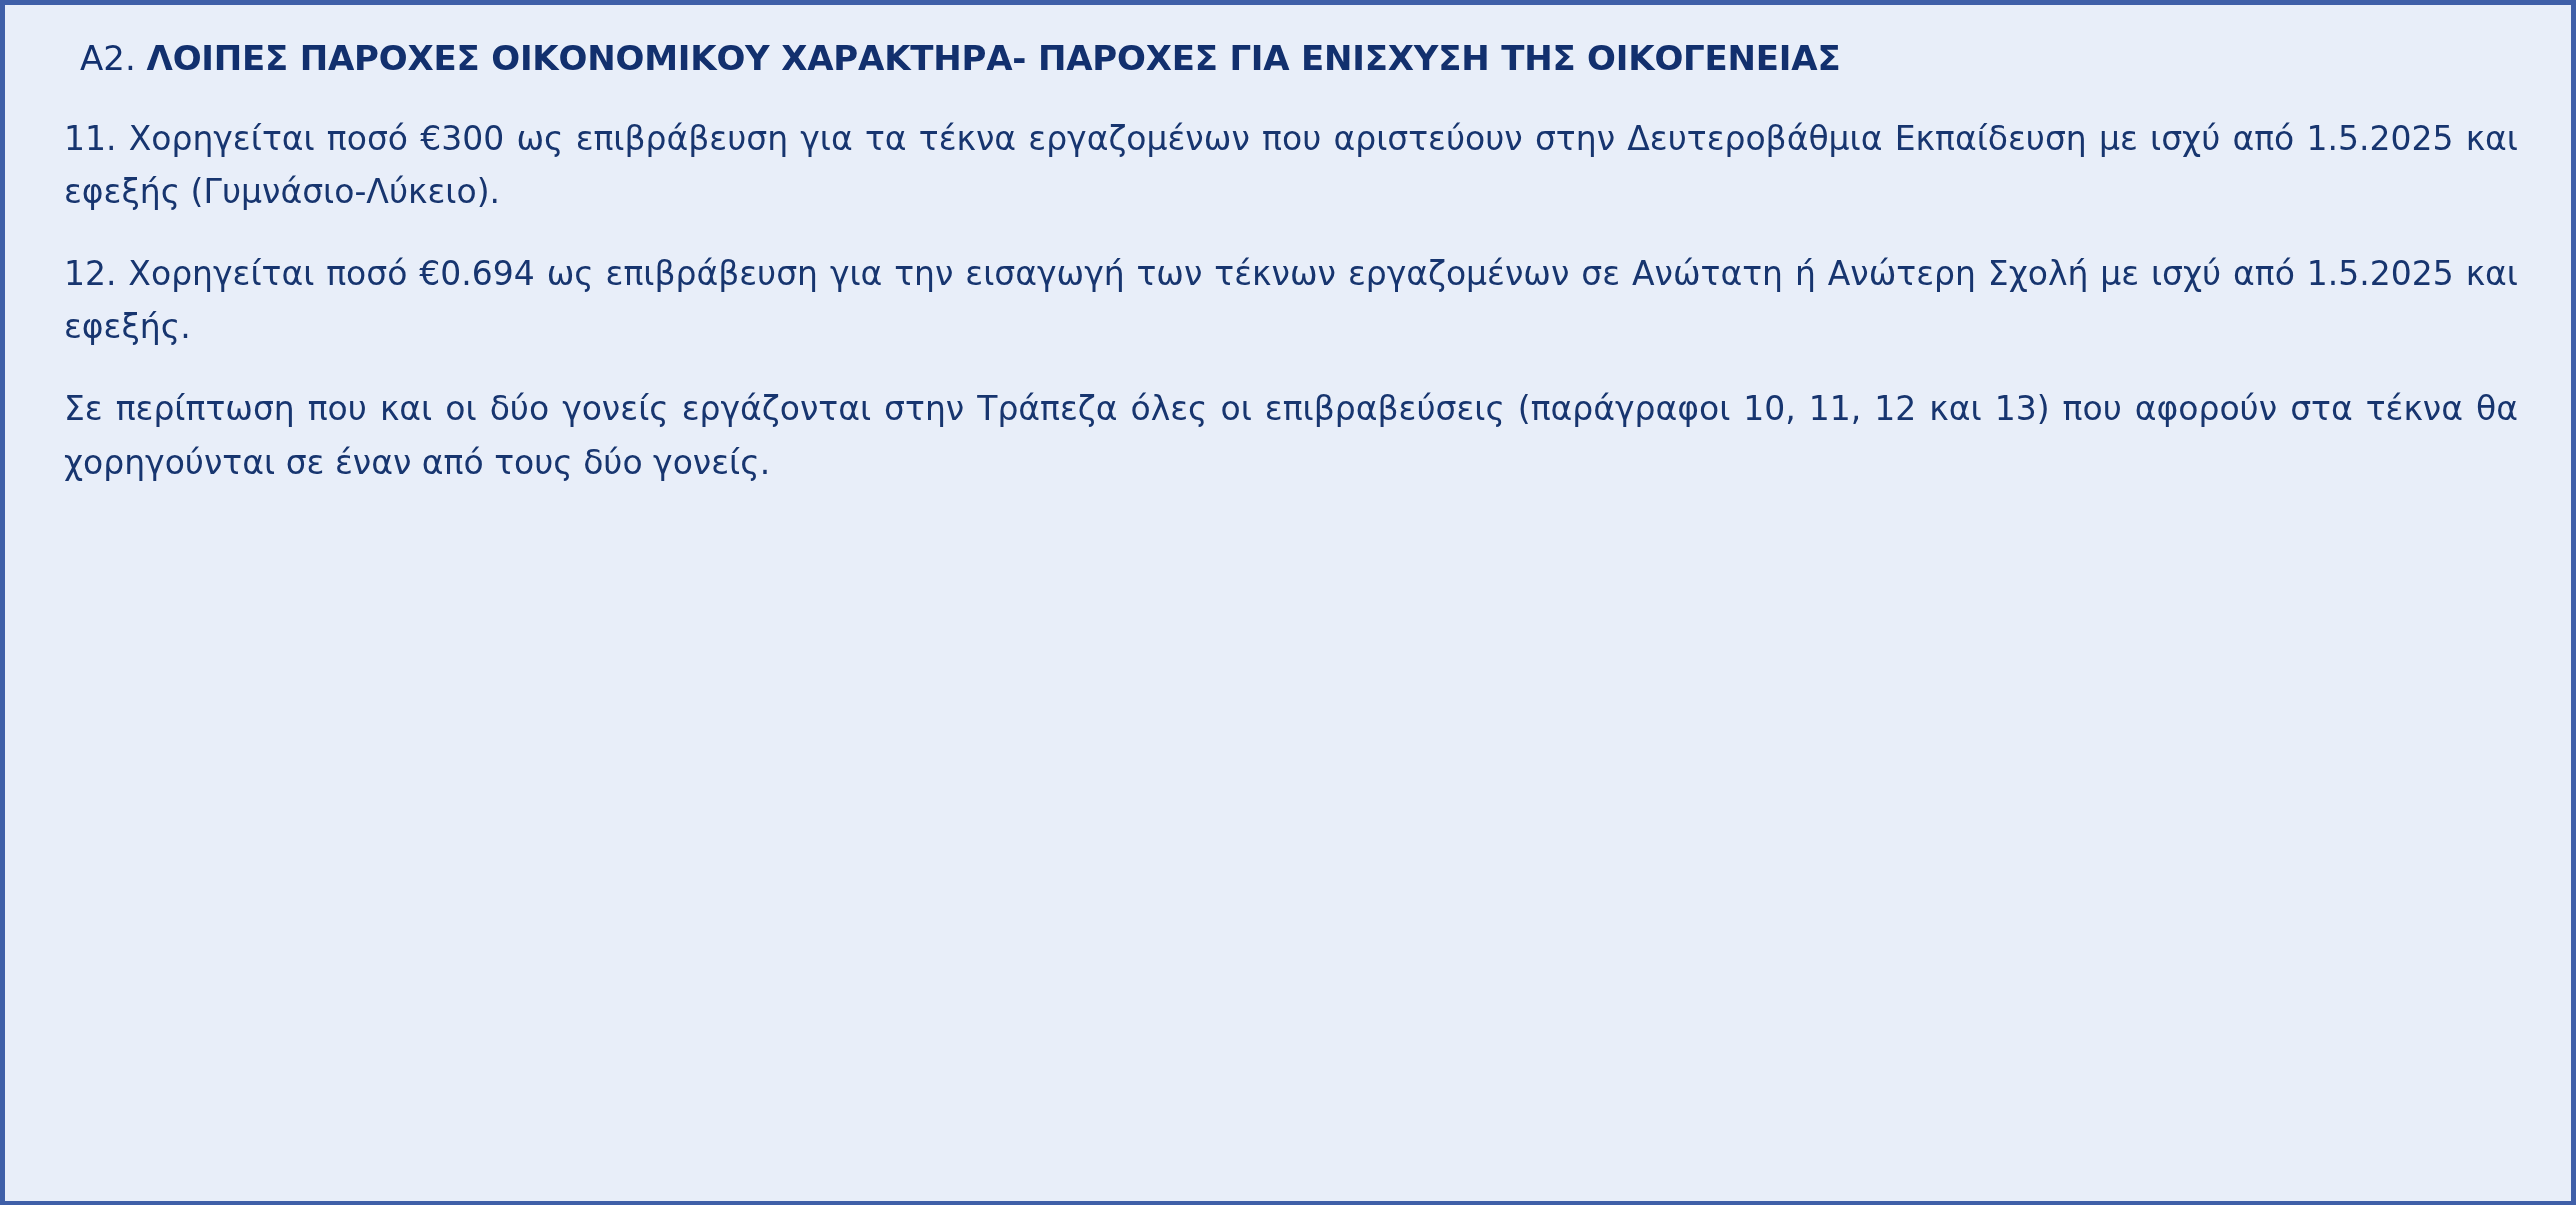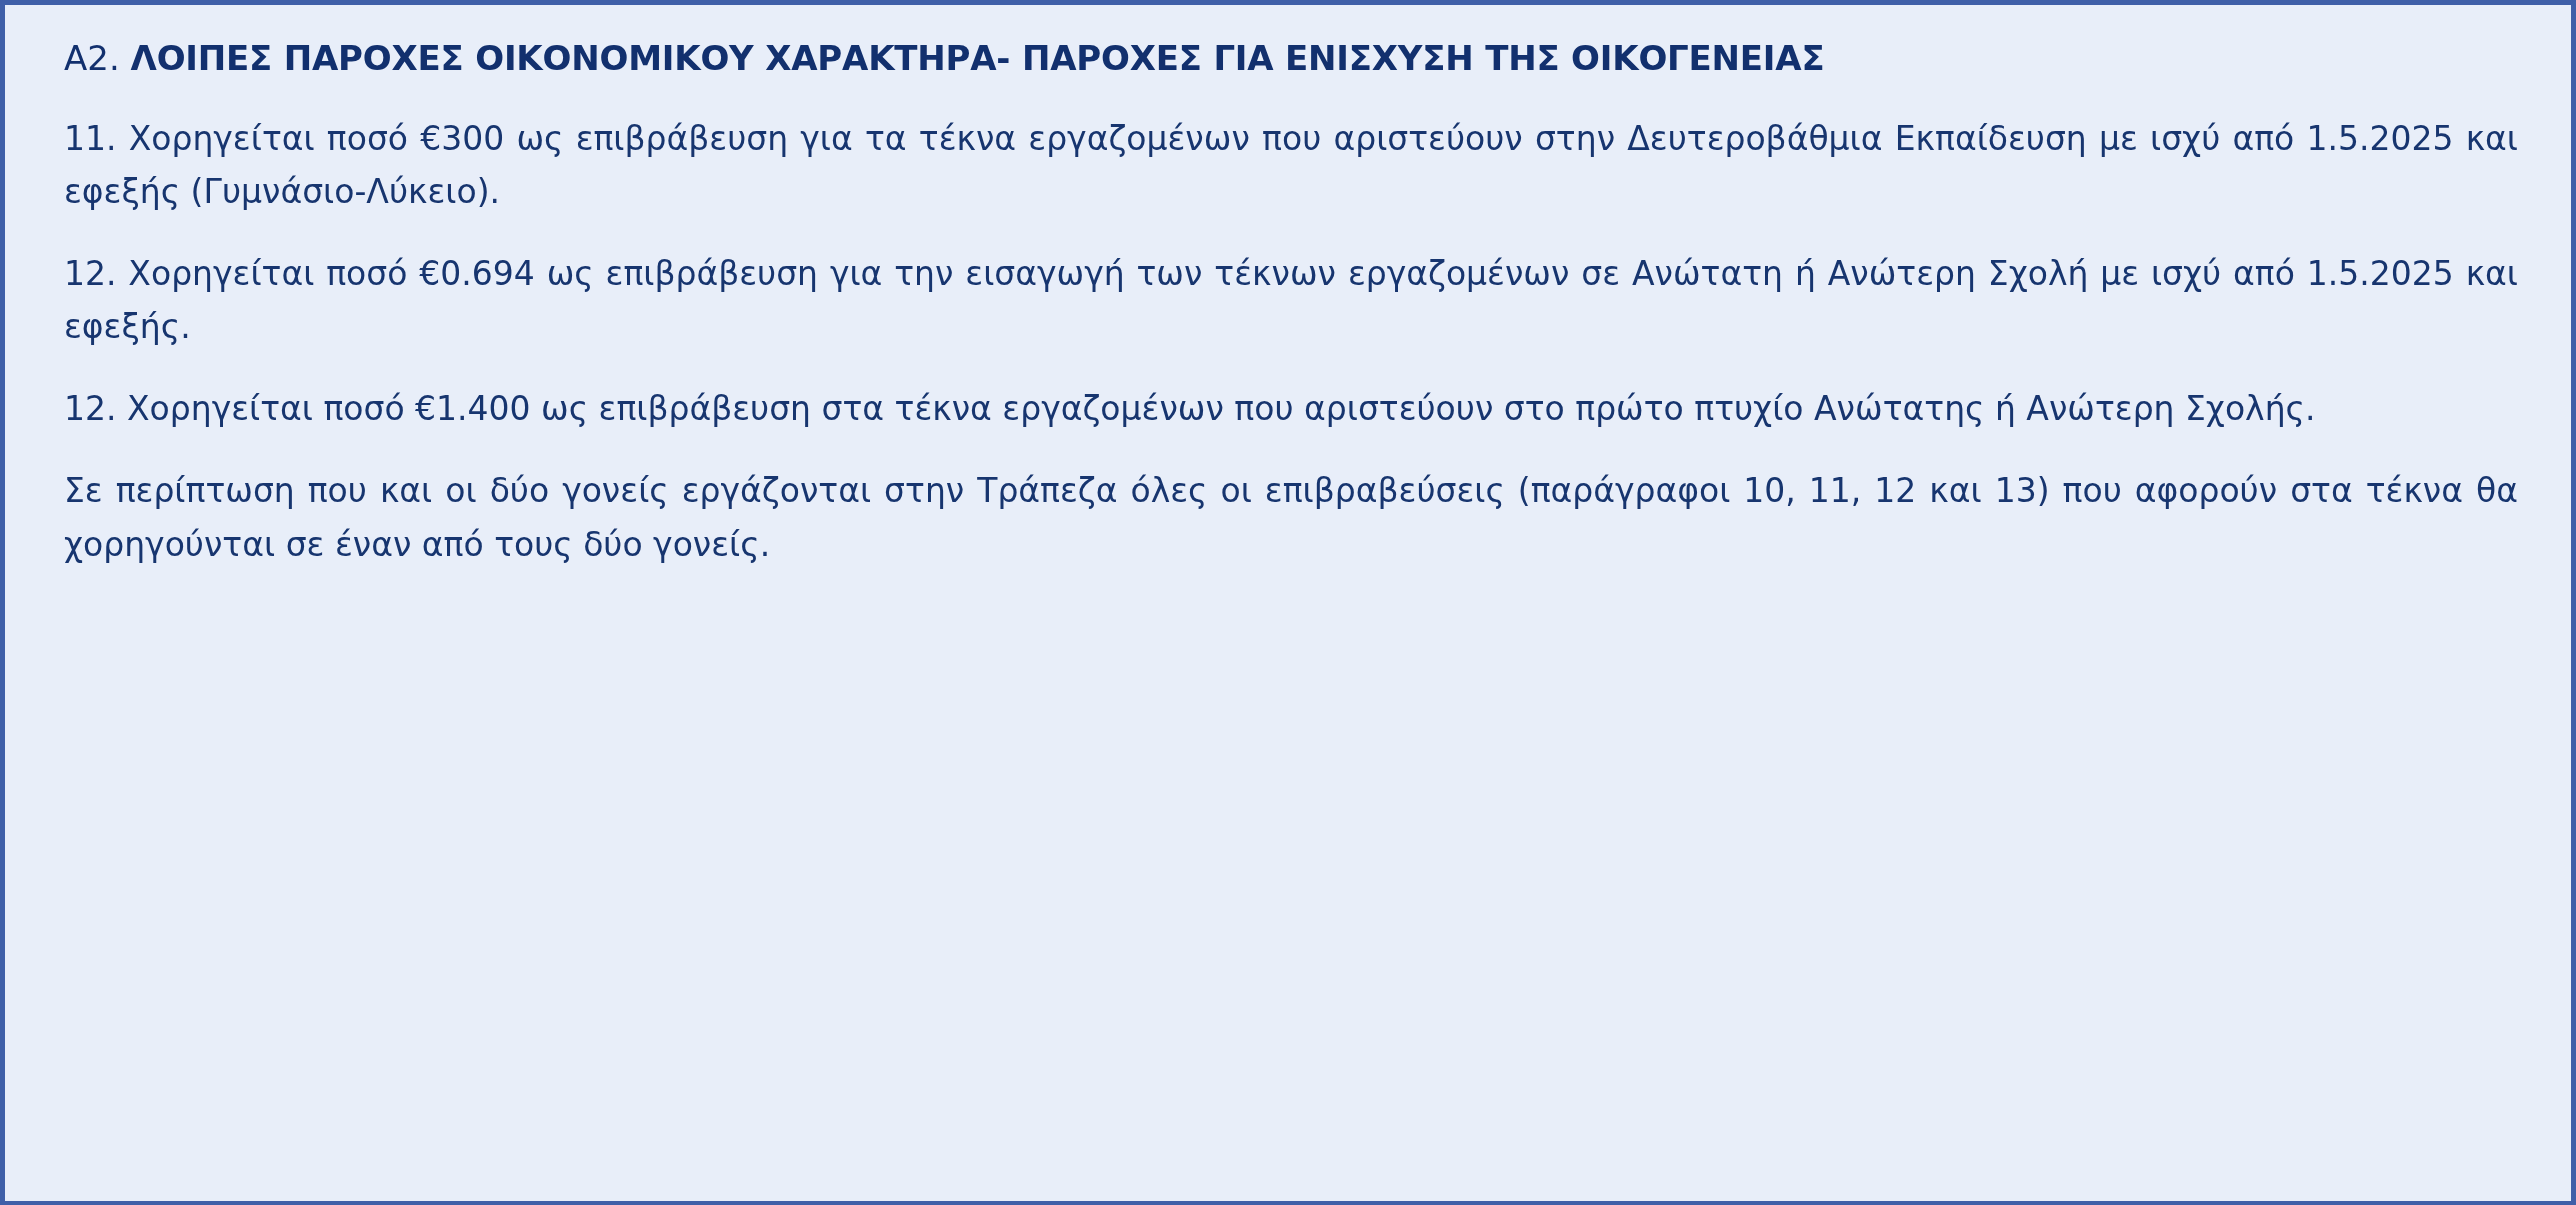--- a/index.html
+++ b/index.html
@@ -24,21 +24,21 @@
     overflow: hidden;
   }
   .doc-inner {
     box-sizing: border-box;
     padding: 32px 53px 19px 59px;
   }
   .heading {
     color: #12306e;
     font-size: 34px;
     line-height: 1.25;
-    margin: 0 0 32px 0;
+    margin: 0 0 32px 16px;
     white-space: nowrap;
   }
   .heading .lead {
     font-weight: normal;
   }
   .heading .title {
     font-weight: bold;
     letter-spacing: -0.2px;
   }
   p.para {
@@ -66,19 +66,18 @@
   <div class="doc-inner">
 
     <div class="heading">
       <span class="lead">A2.</span>
       <span class="title">ΛΟΙΠΕΣ ΠΑΡΟΧΕΣ ΟΙΚΟΝΟΜΙΚΟΥ ΧΑΡΑΚΤΗΡΑ- ΠΑΡΟΧΕΣ ΓΙΑ ΕΝΙΣΧΥΣΗ ΤΗΣ ΟΙΚΟΓΕΝΕΙΑΣ</span>
     </div>
 
     <div id="paragraph-list">
         <p class="para"><span>11. Χορηγείται ποσό </span><b>€300 ως επιβράβευση για τα τέκνα εργαζομένων που αριστεύουν στην Δευτεροβάθμια Εκπαίδευση</b><span> με ισχύ από 1.5.2025 και εφεξής (Γυμνάσιο-Λύκειο).</span></p>
         <p class="para"><span>12. Χορηγείται ποσό </span><b>€0.694 ως επιβράβευση για την εισαγωγή των τέκνων εργαζομένων σε Ανώτατη ή Ανώτερη Σχολή</b><span> με ισχύ από 1.5.2025 και εφεξής.</span></p>
-        <p class="para"><span>12. Χορηγείται ποσό €1.400 ως επιβράβευση στα τέκνα εργαζομένων που αριστεύουν στο πρώτο πτυχίο Ανώτατης ή Ανώτερη Σχολής.</span></p>
         <p class="para bold-block"><b>Σε περίπτωση που και οι δύο γονείς εργάζονται στην Τράπεζα όλες οι επιβραβεύσεις (παράγραφοι 10, 11, 12 και 13) που αφορούν στα τέκνα θα χορηγούνται σε έναν από τους δύο γονείς.</b></p>
       </div>
 
   </div>
 </div>
 
 
 </body></html>

